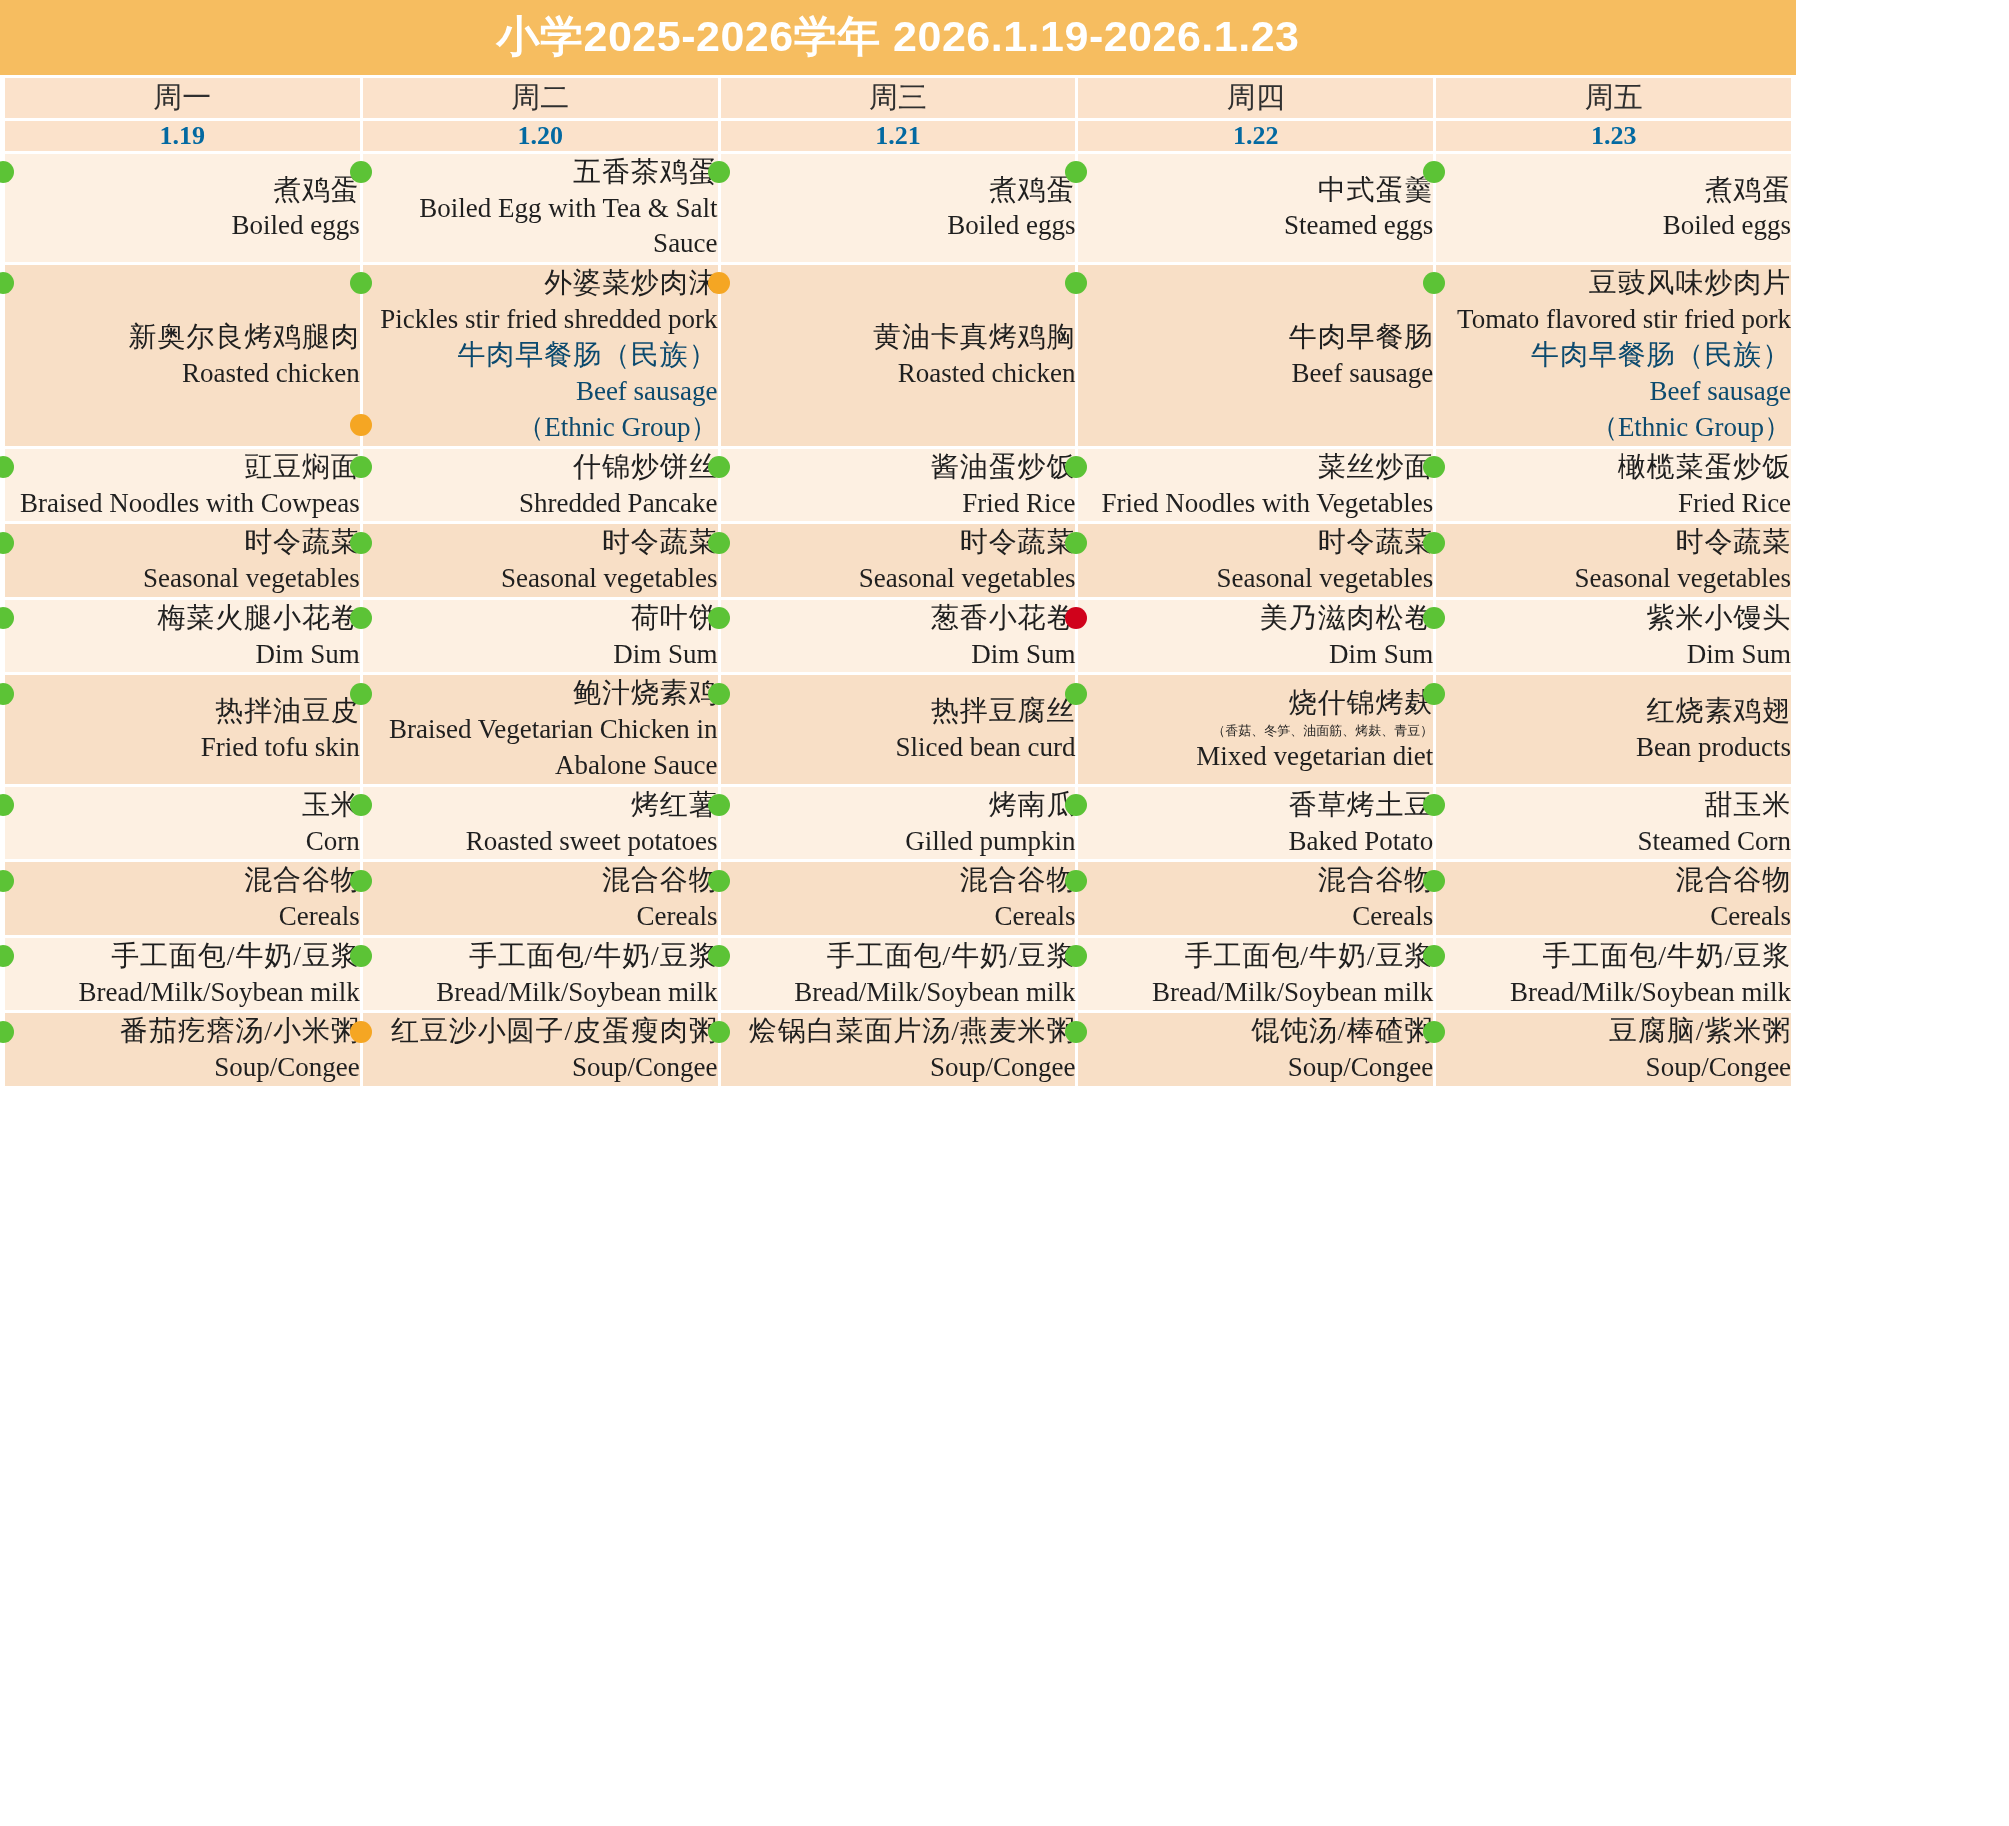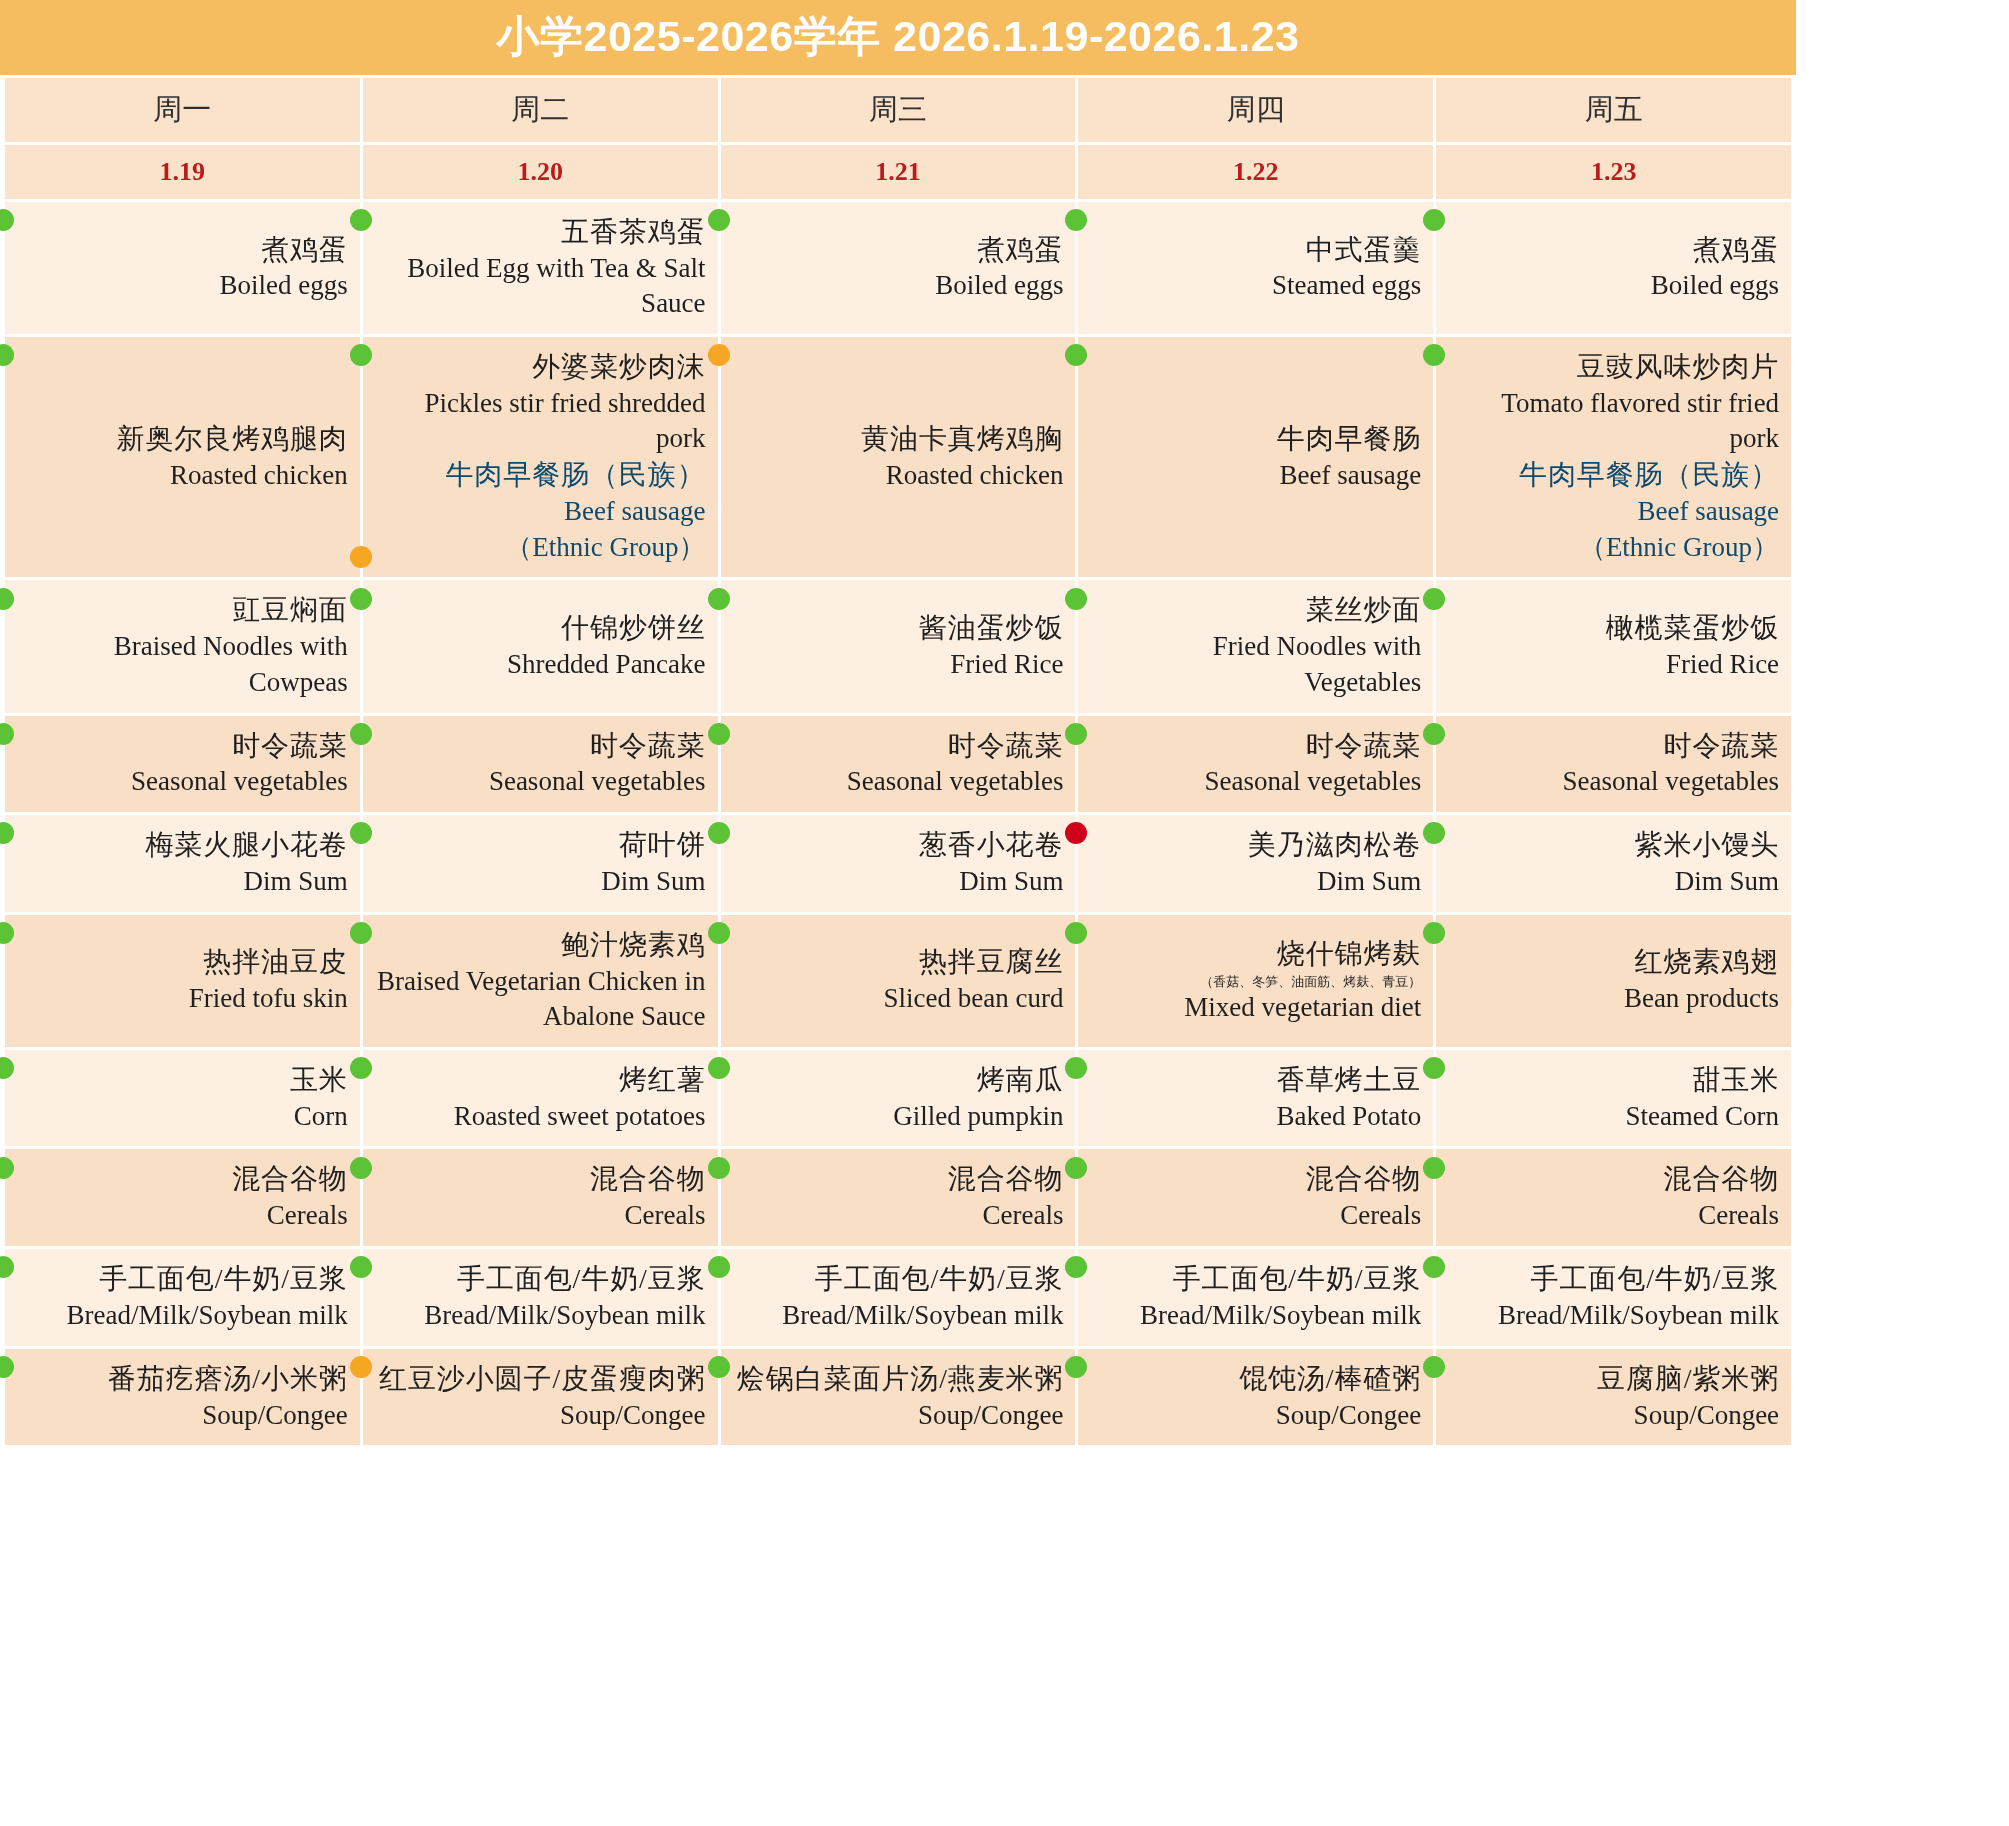--- a/index.html
+++ b/index.html
@@ -37,36 +37,36 @@
   
   table.menu {
     width: 100%;
     border-collapse: separate;
     border-spacing: 3.7px 3.7px;
     margin: 0;
     padding: 0 1.9px;
     table-layout: fixed;
   }
   table.menu td, table.menu th {
-    padding: 12px;
+    padding: 0;
     margin: 0;
   }
   .day-head {
     background: #fbe2cb;
     text-align: center;
     font-size: 29px;
     color: #2f2f2f;
     padding: 13px 0 13px 0;
     font-weight: normal;
   }
   .date-head {
     background: #fbe2cb;
     text-align: center;
     font-size: 26px;
-    color: #b91c1c;
+    color: #0369a1;
     padding: 10.2px 0 12px 0;
   }
   td.cell {
     position: relative;
     text-align: right;
     vertical-align: middle;
     font-size: 27px;
     line-height: 1.32;
     color: #1f1f1f;
     padding: 15px 13px 16.7px 13px;

